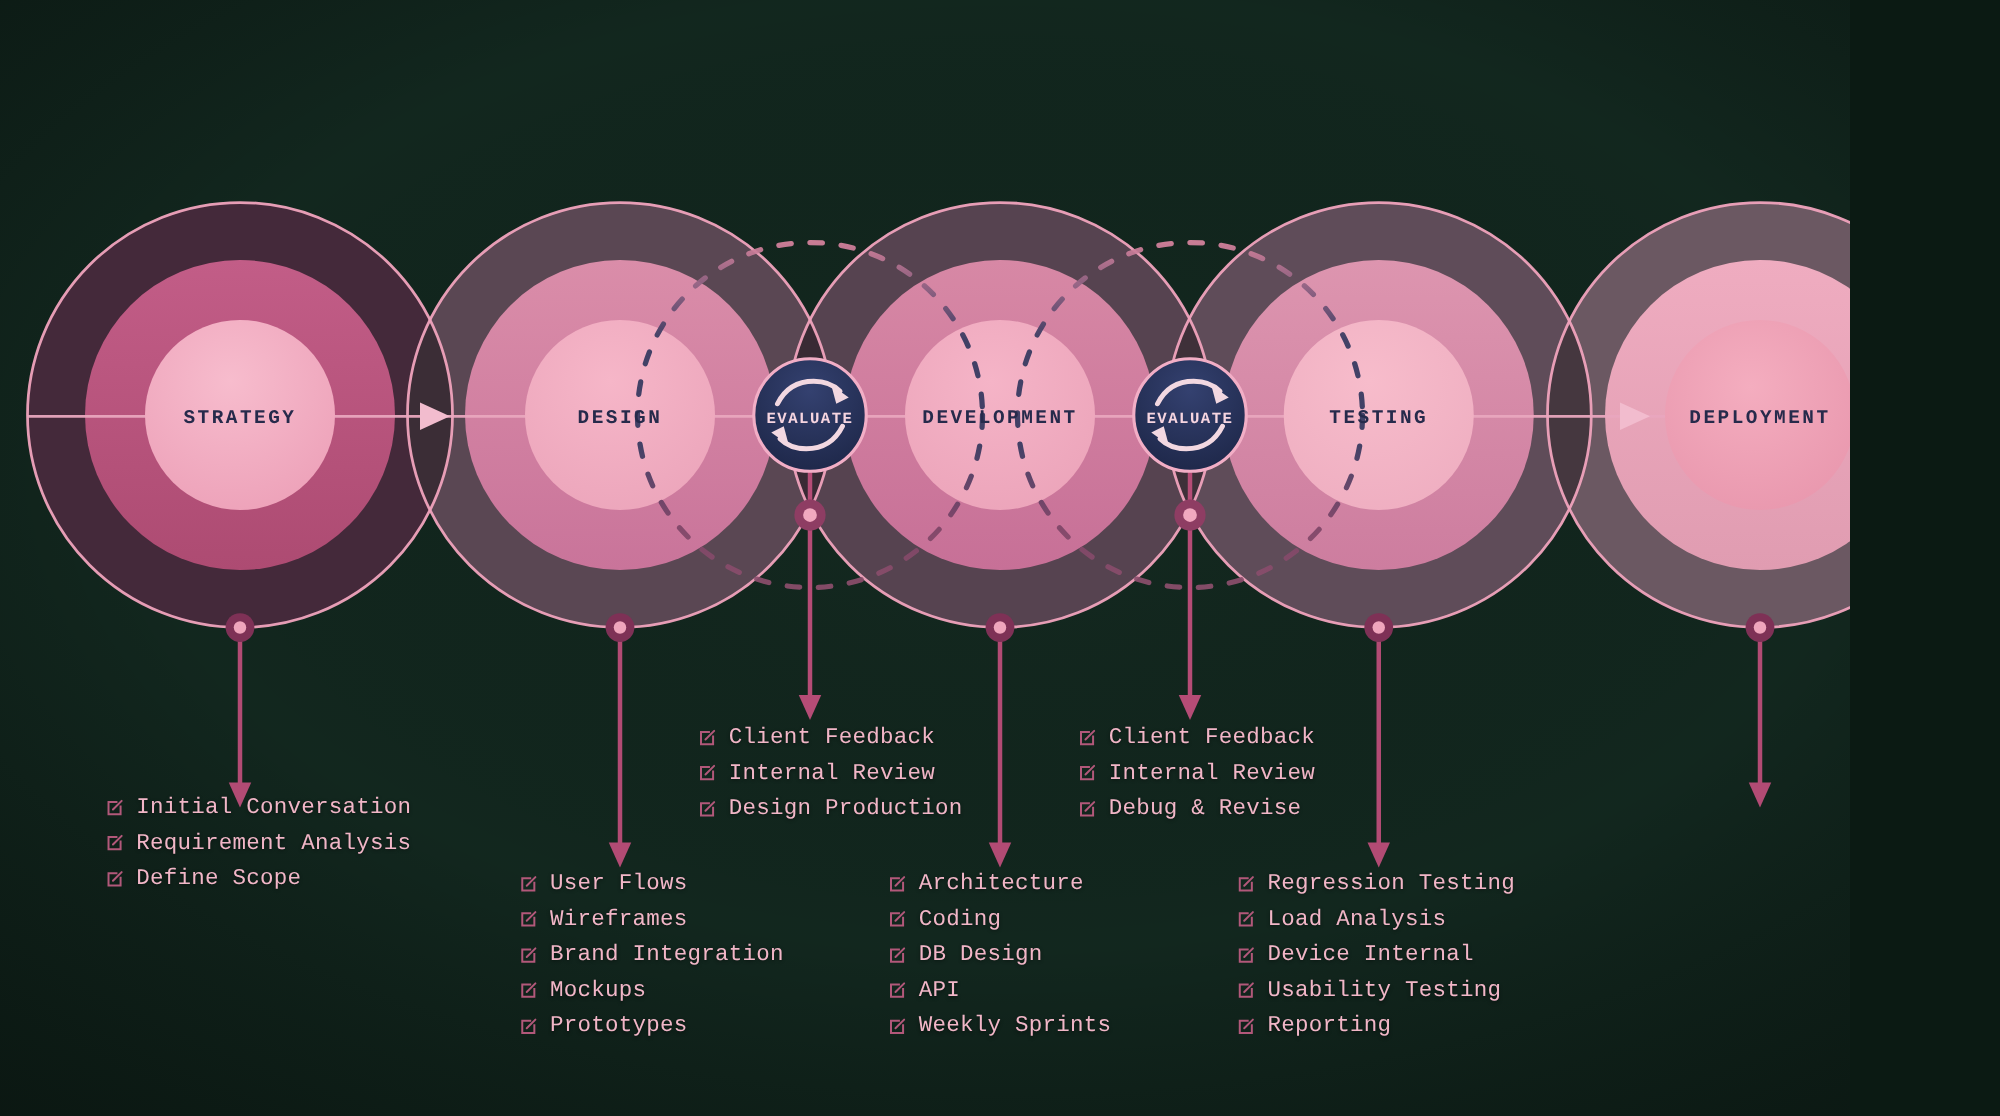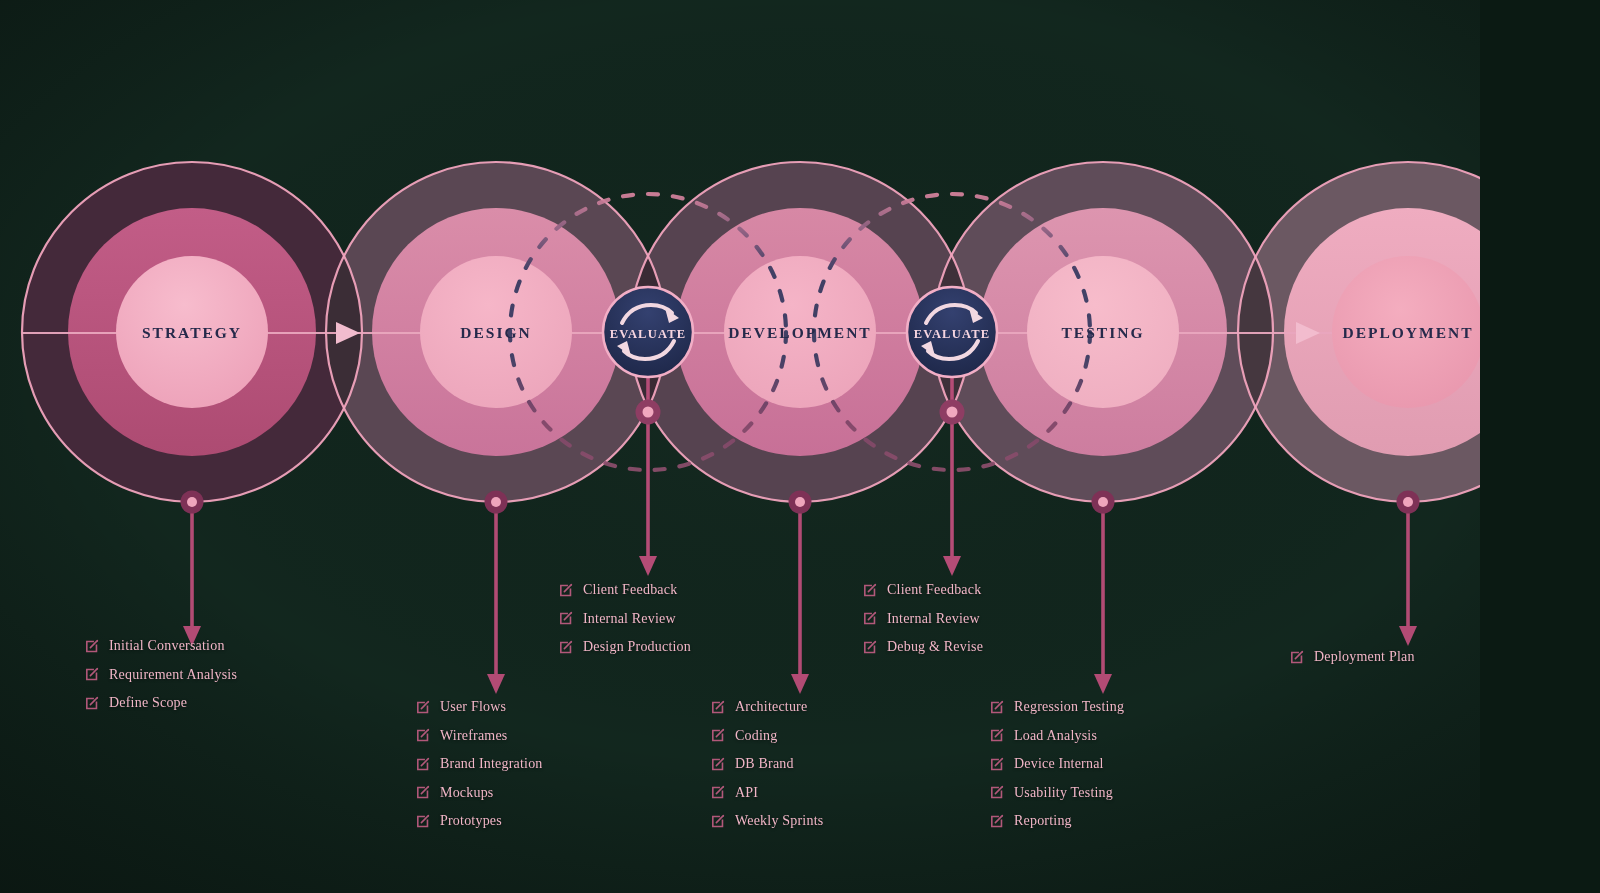--- a/index.html
+++ b/index.html
@@ -1,22 +1,22 @@
 <!DOCTYPE html>
 <html><head>
 <meta charset="utf-8">
 <style>
   html,body{margin:0;padding:0;background:#0b1a13;}
   #stage{position:relative;width:1480px;height:893px;overflow:hidden;
-         font-family:Liberation Serif, serif;}
+         font-family:Liberation Mono, monospace;}
   #stage svg.canvas{position:absolute;left:0;top:0;}
   .tasklist{position:absolute;display:flex;flex-direction:column;z-index:5;}
   .trow{display:flex;align-items:center;height:28.5px;}
   .trow svg{width:15px;height:15px;flex:0 0 15px;}
-  .trow .tlabel{margin-left:10px;font-size:14px;color:#f1b6c7;letter-spacing:.2px;
+  .trow .tlabel{margin-left:10px;font-size:18px;color:#f1b6c7;letter-spacing:.2px;
                 text-shadow:0 1px 3px rgba(0,0,0,.45);white-space:nowrap;}
   .stage-label{font-weight:bold;fill:#262a4b;font-size:15.5px;letter-spacing:2px;}
   .eval-label{font-weight:bold;fill:#f6d5e0;font-size:12.5px;letter-spacing:1.2px;}
 </style>
 </head>
 <body>
 
 <div id="stage">
 <svg class="canvas" width="1600" height="893" viewBox="0 0 1600 893">
   <defs>
@@ -284,21 +284,21 @@
           <path d="M10.6 2.7 H3 V13.3 H13.3 V5.8" fill="none" stroke="#b2587a" stroke-width="1.7"></path>
           <path d="M6.8 9.2 L14.2 1.8" fill="none" stroke="#b2587a" stroke-width="1.7" stroke-linecap="round"></path>
         </svg>
     <span class="tlabel">Coding</span>
       </div>
   <div class="trow">
     <svg viewBox="0 0 16 16">
           <path d="M10.6 2.7 H3 V13.3 H13.3 V5.8" fill="none" stroke="#b2587a" stroke-width="1.7"></path>
           <path d="M6.8 9.2 L14.2 1.8" fill="none" stroke="#b2587a" stroke-width="1.7" stroke-linecap="round"></path>
         </svg>
-    <span class="tlabel">DB Brand</span>
+    <span class="tlabel">DB Design</span>
       </div>
   <div class="trow">
     <svg viewBox="0 0 16 16">
           <path d="M10.6 2.7 H3 V13.3 H13.3 V5.8" fill="none" stroke="#b2587a" stroke-width="1.7"></path>
           <path d="M6.8 9.2 L14.2 1.8" fill="none" stroke="#b2587a" stroke-width="1.7" stroke-linecap="round"></path>
         </svg>
     <span class="tlabel">API</span>
       </div>
   <div class="trow">
     <svg viewBox="0 0 16 16">
@@ -341,27 +341,20 @@
   <div class="trow">
     <svg viewBox="0 0 16 16">
           <path d="M10.6 2.7 H3 V13.3 H13.3 V5.8" fill="none" stroke="#b2587a" stroke-width="1.7"></path>
           <path d="M6.8 9.2 L14.2 1.8" fill="none" stroke="#b2587a" stroke-width="1.7" stroke-linecap="round"></path>
         </svg>
     <span class="tlabel">Reporting</span>
       </div>
 </div>
 
 <div class="tasklist" style="left:1289px;top:643px">
-  <div class="trow">
-    <svg viewBox="0 0 16 16">
-          <path d="M10.6 2.7 H3 V13.3 H13.3 V5.8" fill="none" stroke="#b2587a" stroke-width="1.7"></path>
-          <path d="M6.8 9.2 L14.2 1.8" fill="none" stroke="#b2587a" stroke-width="1.7" stroke-linecap="round"></path>
-        </svg>
-    <span class="tlabel">Deployment Plan</span>
-      </div>
 </div>
 
 <div class="tasklist" style="left:558px;top:576px">
   <div class="trow">
     <svg viewBox="0 0 16 16">
           <path d="M10.6 2.7 H3 V13.3 H13.3 V5.8" fill="none" stroke="#b2587a" stroke-width="1.7"></path>
           <path d="M6.8 9.2 L14.2 1.8" fill="none" stroke="#b2587a" stroke-width="1.7" stroke-linecap="round"></path>
         </svg>
     <span class="tlabel">Client Feedback</span>
       </div>

